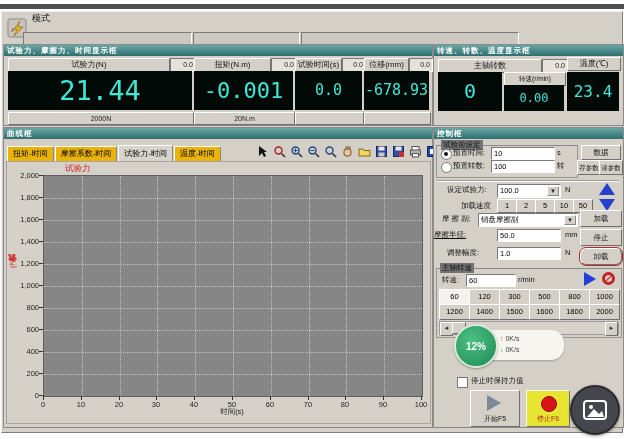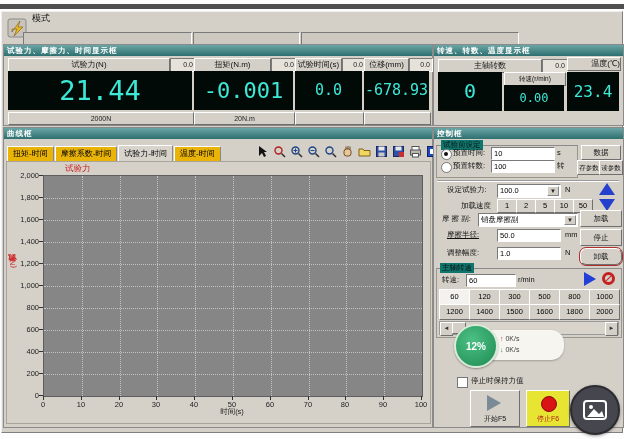--- a/index.html
+++ b/index.html
@@ -33,21 +33,21 @@
   .tickmark-x{position:absolute;width:1px;height:4px;background:#333;}
   .red{color:#cc2020;}
   .ylab{position:absolute;writing-mode:vertical-rl;transform:rotate(180deg);font-size:8px;}
   .ctl-row{position:absolute;font-size:7.5px;color:#111;line-height:12px;}
   .inp{position:absolute;background:#fff;border:1px solid #7a7a7a;border-right-color:#fff;border-bottom-color:#fff;font-size:7.5px;line-height:11px;padding-left:2px;color:#000;}
   .combo-arrow{position:absolute;right:1px;top:1px;bottom:1px;width:10px;background:#d4d0c8;border:1px solid #888;border-top-color:#fff;border-left-color:#fff;font-size:6px;text-align:center;line-height:9px;color:#222;cursor:pointer;}
   .btn{position:absolute;background:#d4d0c8;border:1px solid #6f6f6f;border-top-color:#fff;border-left-color:#fff;font-size:7.5px;text-align:center;color:#111;cursor:pointer;}
   .radio{position:absolute;width:9px;height:9px;border-radius:50%;background:#fff;border:1px solid #777;cursor:pointer;}
   .radio.sel::after{content:"";position:absolute;left:2px;top:2px;width:4px;height:4px;border-radius:50%;background:#111;}
   .grp{position:absolute;border:1px solid #9a968e;border-top-color:#8a8a8a;}
-  .grp-label{position:absolute;background:#0f766e;font-size:7.5px;padding:0 2px;color:#111;}
+  .grp-label{position:absolute;background:#737373;font-size:7.5px;padding:0 2px;color:#111;}
   .spin{position:absolute;width:0;height:0;cursor:pointer;}
   .spd-btn{position:absolute;background:#d4d0c8;border:1px solid #6f6f6f;border-top-color:#fff;border-left-color:#fff;font-size:7.5px;text-align:center;line-height:13px;cursor:pointer;}
   .spd-btn.active{background:#f4f2ee;}
   .sb{position:absolute;background:#d8d4cc;border:1px solid #9a9a9a;}
   .sb-btn{position:absolute;top:0;width:11px;height:100%;background:#d4d0c8;border:1px solid #6f6f6f;border-top-color:#fff;border-left-color:#fff;font-size:6px;text-align:center;line-height:10px;color:#333;cursor:pointer;}
   .chk{position:absolute;width:9px;height:9px;background:#fff;border:1px solid #777;cursor:pointer;}
   .gauge{position:absolute;width:40px;height:40px;border-radius:50%;background:radial-gradient(circle at 40% 35%,#4cc084,#1e8a52);border:2px solid #d9ead9;box-shadow:0 1px 2px rgba(0,0,0,.35);color:#fff;font-weight:bold;font-size:10px;display:flex;align-items:center;justify-content:center;cursor:pointer;z-index:6;}
   .pill{position:absolute;background:#f6f5f0;border-radius:13px;box-shadow:0 1px 2px rgba(0,0,0,.25);z-index:5;font-size:7px;color:#444;padding:3px 6px 2px 22px;line-height:11px;}
   .circle-btn{position:absolute;width:46px;height:46px;border-radius:50%;background:#45464e;border:2px solid #2c2c30;z-index:7;display:flex;align-items:center;justify-content:center;cursor:pointer;box-shadow:0 1px 3px rgba(0,0,0,.4);}
 </style>
@@ -107,21 +107,21 @@
       </div>
   </div>
 
   <div class="panel" style="left:431px;top:32px;width:189px;height:80px;">
     <div class="phead">转速、转数、温度显示框</div>
     <div class="dlabel bev-out" style="left:4px;top:14px;width:102px;">主轴转数</div>
     <div class="dpeak bev-in" style="left:108px;top:14px;width:22px;">0.0</div>
     <div class="lcd" style="left:4px;top:27px;width:64px;height:39px;font-size:20px;line-height:39px;">0</div>
     <div class="dlabel bev-out" style="left:70px;top:27px;width:60px;font-size:6.5px;">转速(r/min)</div>
     <div class="lcd" style="left:70px;top:40px;width:60px;height:26px;font-size:12px;line-height:26px;">0.00</div>
-    <div class="dlabel bev-out" style="left:133px;top:12px;width:52px;text-align:right;">温度(℃)</div>
+    <div class="dlabel bev-out" style="left:133px;top:12px;width:52px;">温度(℃)</div>
     <div class="lcd" style="left:133px;top:27px;width:52px;height:39px;font-size:16px;line-height:39px;">23.4</div>
   </div>
 
   <div class="panel" style="left:1px;top:115px;width:428px;height:299px;">
     <div class="phead">曲线框</div>
     <div id="tabs" style="position:absolute;left:3px;top:14px;height:17px;"><span class="tab">扭矩-时间</span><span class="tab">摩擦系数-时间</span><span class="tab active">试验力-时间</span><span class="tab">温度-时间</span></div>
     <div class="cicons" id="chart-icons" style="left:252px;top:16px;">
         <div class="cicon"><svg width="13" height="13">
             <polygon points="3,1 3,11 6,8 8,12 10,11 8,7 11,7" fill="#111"></polygon>
           </svg></div>
@@ -288,21 +288,21 @@
 
     <div class="spin" style="left:165px;top:55px;border-left:8px solid transparent;border-right:8px solid transparent;border-bottom:12px solid #2440cc;"></div>
     <div class="spin" style="left:165px;top:71px;border-left:8px solid transparent;border-right:8px solid transparent;border-top:12px solid #2440cc;"></div>
 
     <div class="ctl-row" style="left:8px;top:85px;">摩 擦 副:</div>
     <div class="inp" style="left:44px;top:85px;width:96px;height:12px;">
       <span>销盘摩擦副</span>
       <span class="combo-arrow">▼</span>
     </div>
 
-    <div class="ctl-row" style="left:13px;top:101px;text-decoration:underline;">摩擦半径:</div>
+    <div class="ctl-row" style="left:0;top:101px;text-decoration:underline;">摩擦半径:</div>
     <div class="inp" style="left:63px;top:101px;width:60px;height:11px;">50.0</div>
     <div class="ctl-row" style="left:131px;top:101px;">mm</div>
 
     <div class="ctl-row" style="left:13px;top:119px;">调整幅度:</div>
     <div class="inp" style="left:63px;top:119px;width:60px;height:11px;">1.0</div>
     <div class="ctl-row" style="left:131px;top:119px;">N</div>
 
     <div class="btn" style="left:146px;top:82px;width:40px;height:15px;line-height:15px;">加载</div>
     <div class="btn" style="left:146px;top:101px;width:40px;height:15px;line-height:15px;">停止</div>
     <div class="btn" style="left:146px;top:120px;width:40px;height:15px;line-height:15px;outline:1px solid #b03030;border-radius:6px;">卸载</div>

